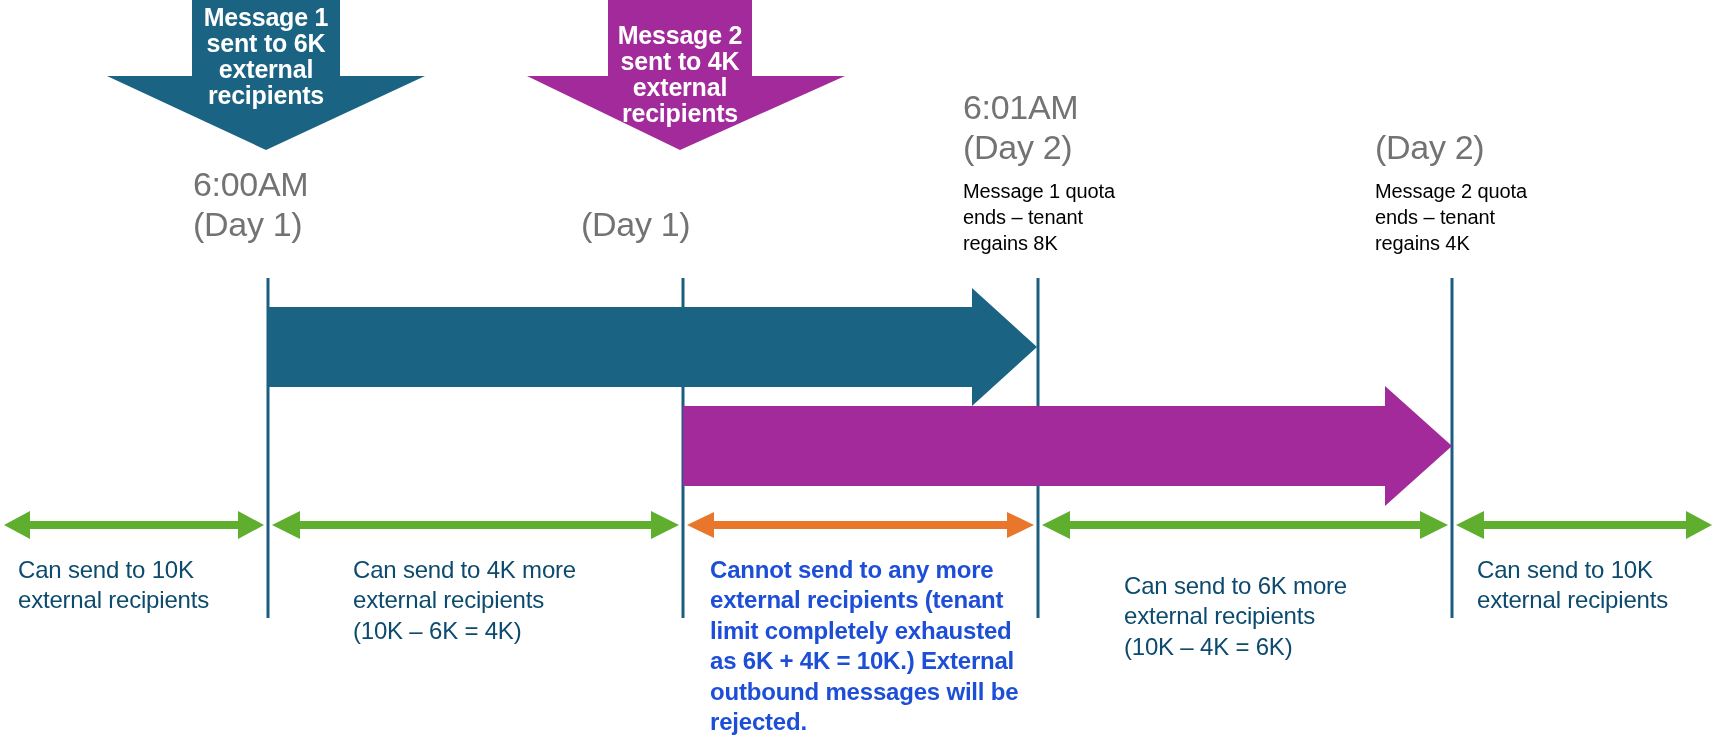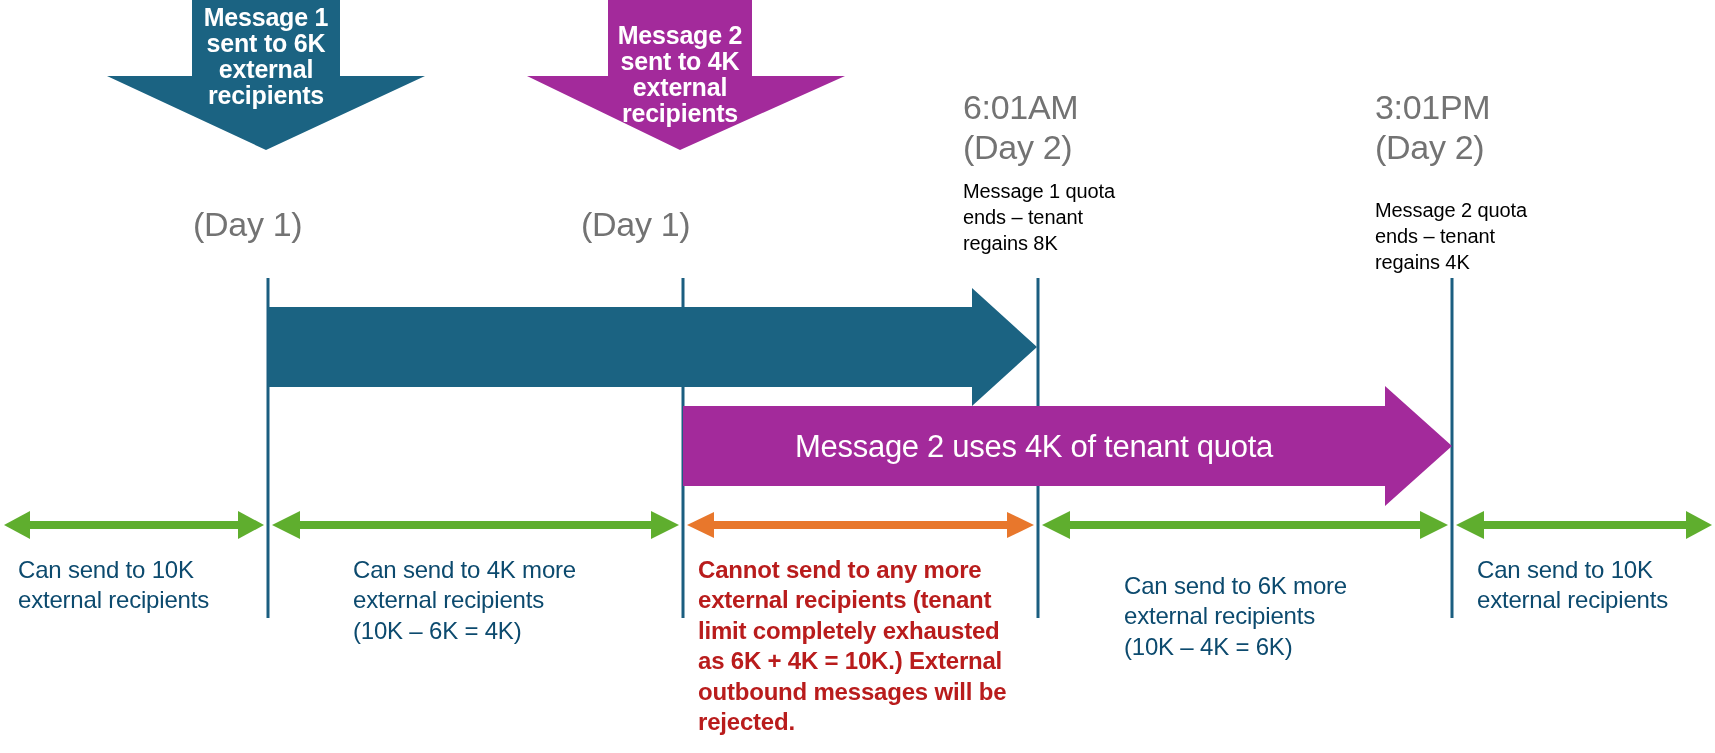--- a/index.html
+++ b/index.html
@@ -60,21 +60,21 @@
     white-space: nowrap;
   }
 
   .note {
     font-size: 24px;
     line-height: 1.27;
     letter-spacing: -0.2px;
     font-weight: 400;
   }
   .note.green { color: #0c4a6e; }
-  .note.red   { color: #b91c1c; font-weight: 700; }
+  .note.red   { color: #1d4ed8; font-weight: 700; margin-left: 12px; }
 </style>
 </head>
 <body>
 
 <div id="stage">
 
   <svg class="layer" viewBox="0 0 1715 753">
 
     <polygon points="192,0 340,0 340,76 425,76 266,150 107,76 192,76" fill="#1b6382"></polygon>
 
@@ -123,38 +123,37 @@
   <div class="txt downlabel" style="left:170px; top:4px; width:192px;">Message 1
 sent to 6K
 external
 recipients</div>
 
   <div class="txt downlabel" style="left:584px; top:4px; width:192px;margin-top:18px;">Message 2
 sent to 4K
 external
 recipients</div>
 
+  <div class="txt timehead" style="left:193px; top:164px; width:230px;">6:00AM</div>
   <div class="txt timehead" style="left:193px; top:204px; width:230px;">(Day 1)</div>
 
   <div class="txt timehead" style="left:581px; top:204px; width:230px;">(Day 1)</div>
 
   <div class="txt timehead" style="left:963px; top:87px; width:240px;">6:01AM</div>
   <div class="txt timehead" style="left:963px; top:127px; width:240px;">(Day 2)</div>
   <div class="txt timesub" style="left:963px; top:178px; width:215px;">Message 1 quota
 ends – tenant
 regains 8K</div>
 
-  <div class="txt timehead" style="left:1375px; top:87px; width:240px;">3:01PM</div>
   <div class="txt timehead" style="left:1375px; top:127px; width:240px;">(Day 2)</div>
-  <div class="txt timesub" style="left:1375px; top:178px; width:215px;margin-top:19px;">Message 2 quota
+  <div class="txt timesub" style="left:1375px; top:178px; width:215px;">Message 2 quota
 ends – tenant
 regains 4K</div>
 
 
-  <div class="barlabel" style="left:683px; top:429px; width:702px; text-align:center;">Message 2 uses 4K of tenant quota</div>
 
   <div class="txt note green" style="left:18px; top:555px; width:240px;">Can send to 10K
 external recipients</div>
 
   <div class="txt note green" style="left:353px; top:555px; width:300px;">Can send to 4K more
 external recipients
 (10K – 6K = 4K)</div>
 
   <div class="txt note red" style="left:698px; top:555px; width:330px;">Cannot send to any more
 external recipients (tenant

